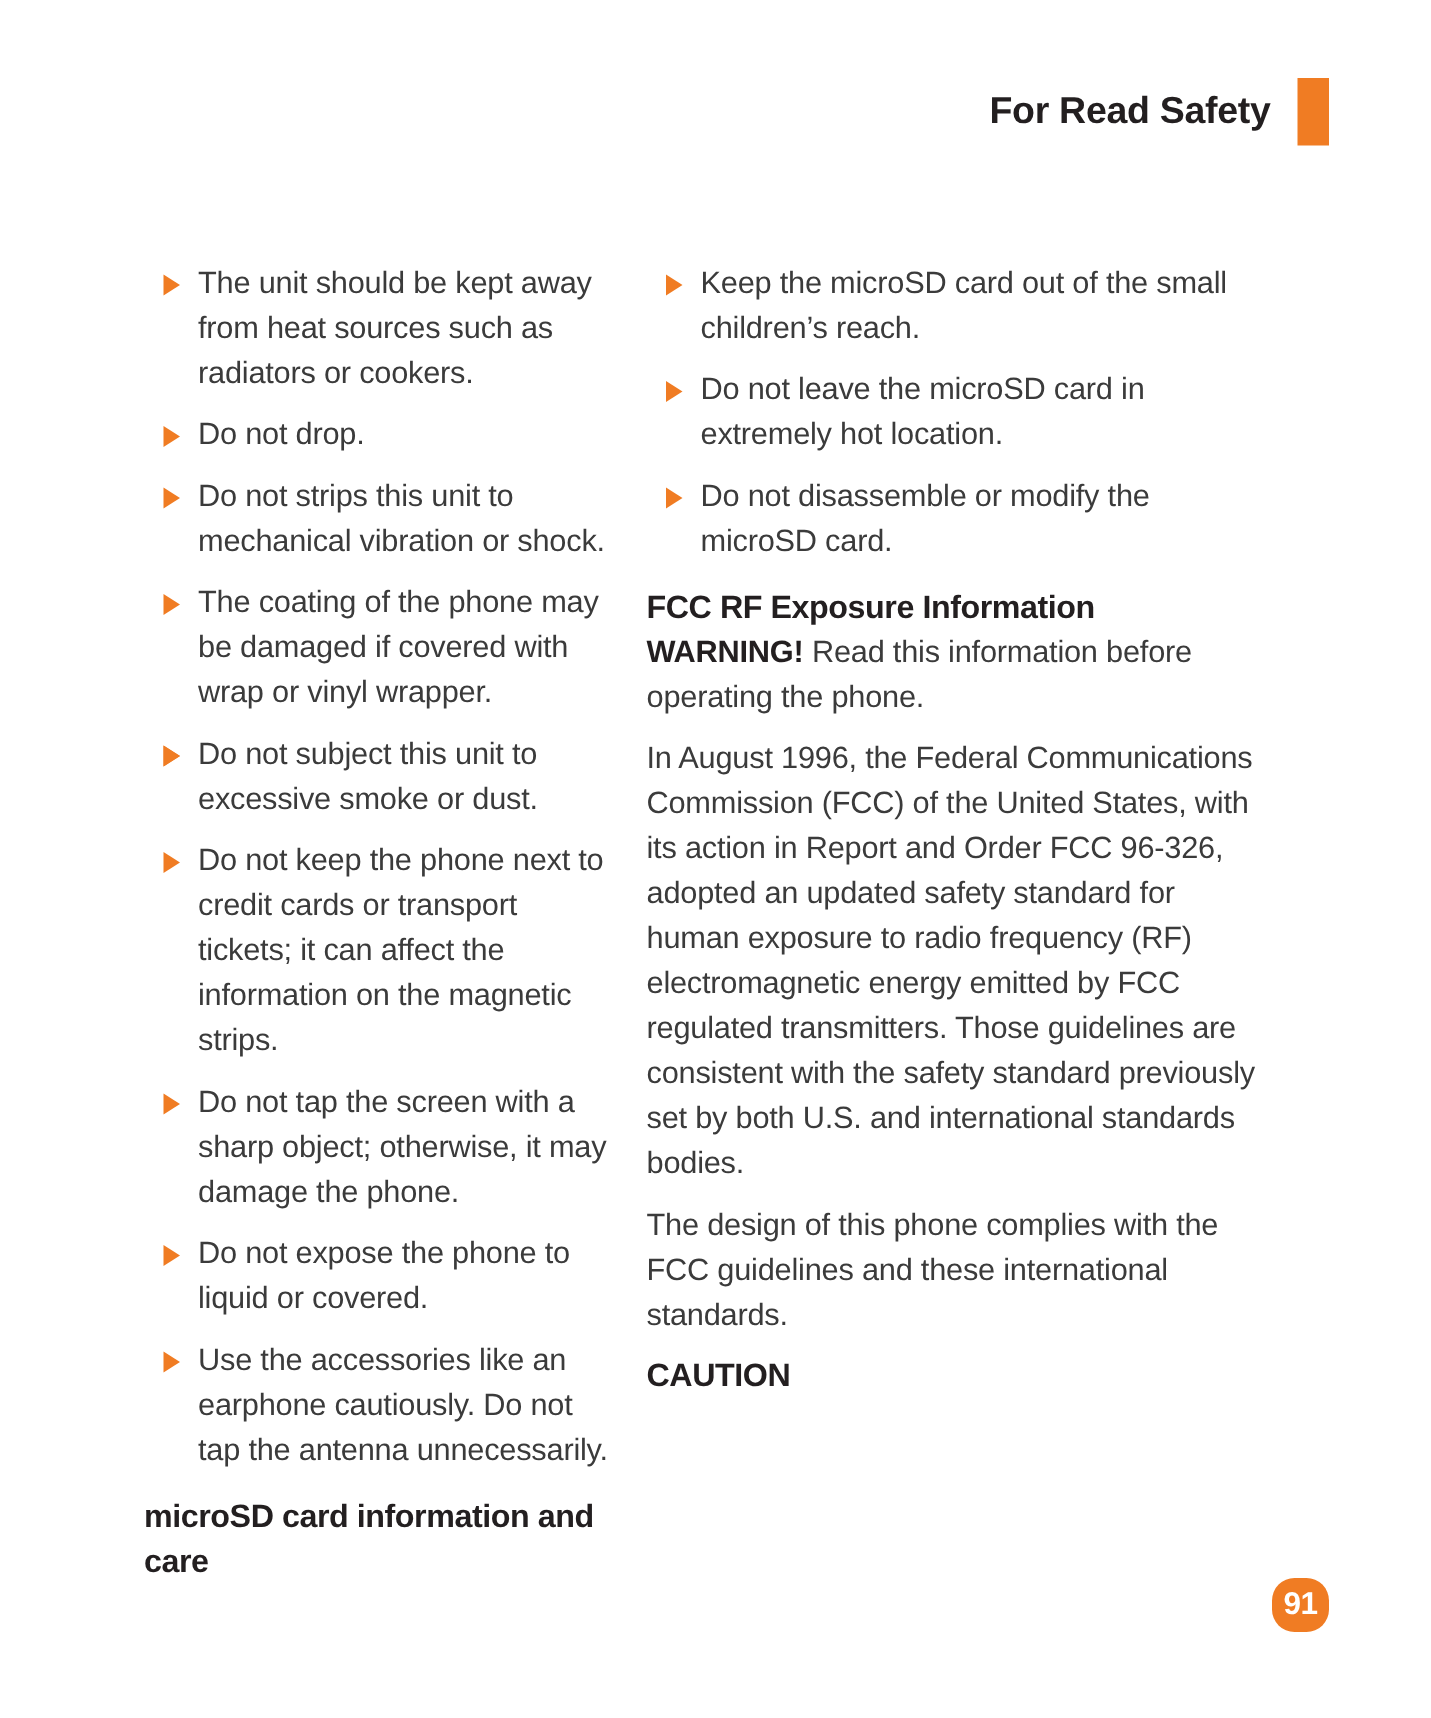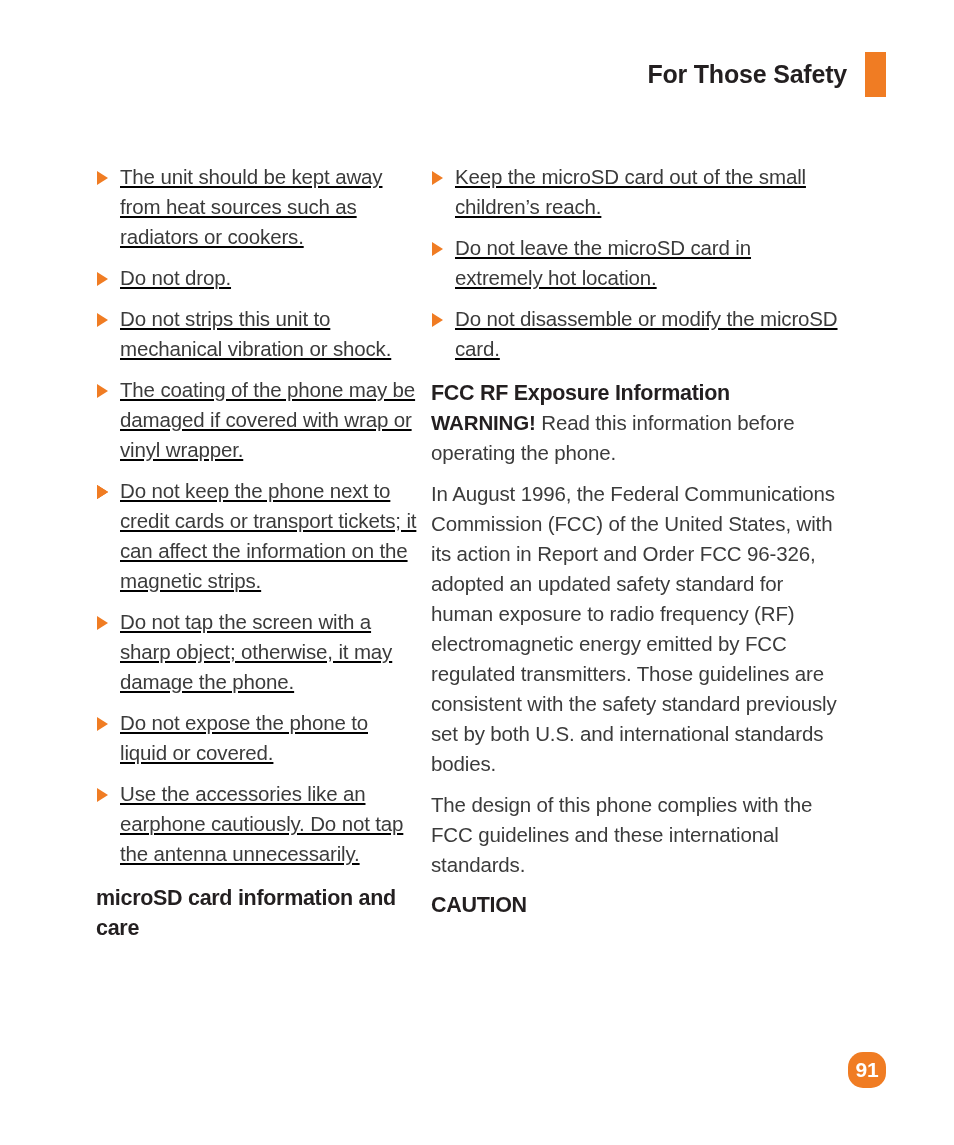--- a/index.html
+++ b/index.html
@@ -67,23 +67,22 @@
     padding-left: 96px;
   }
   .col-right {
     width: 420px;
     padding-left: 11px;
   }
 
   
   ul.bullets {
     list-style: none;
-    margin: 0;
+    margin: 12px;
     padding: 0;
-    text-decoration: underline;
   }
   ul.bullets li {
     position: relative;
     padding-left: 24px;
     margin-bottom: 11px;
     font-family: "Liberation Sans Narrow", "Liberation Sans", sans-serif;
     font-stretch: condensed;
     font-size: 20.5px;
     line-height: 30px;
     color: #3b3b3b;
@@ -154,21 +153,21 @@
     letter-spacing: -0.3px;
     border-radius: 15px;
   }
 </style>
 </head>
 <body>
 
 <div class="page">
 
   <div class="page-header">
-    <div class="title">For Those Safety</div>
+    <div class="title">For Read Safety</div>
     <div class="header-bar"></div>
   </div>
 
   <div class="columns">
 
     <div class="col col-left">
       <ul class="bullets">
         <li>
           <span class="bullet-icon"></span>
           <span>The unit should be kept away from heat sources such as radiators or cookers.</span>
@@ -183,20 +182,21 @@
         </li>
         <li>
           <span class="bullet-icon"></span>
           <span>The coating of the phone may be damaged if covered with wrap or vinyl wrapper.</span>
         </li>
         <li>
           <span class="bullet-icon"></span>
         </li>
         <li>
           <span class="bullet-icon"></span>
+          <span>Do not subject this unit to excessive smoke or dust.</span>
         </li>
         <li>
           <span class="bullet-icon"></span>
           <span>Do not keep the phone next to credit cards or transport tickets; it can affect the information on the magnetic strips.</span>
         </li>
         <li>
           <span class="bullet-icon"></span>
           <span>Do not tap the screen with a sharp object; otherwise, it may damage the phone.</span>
         </li>
         <li>

